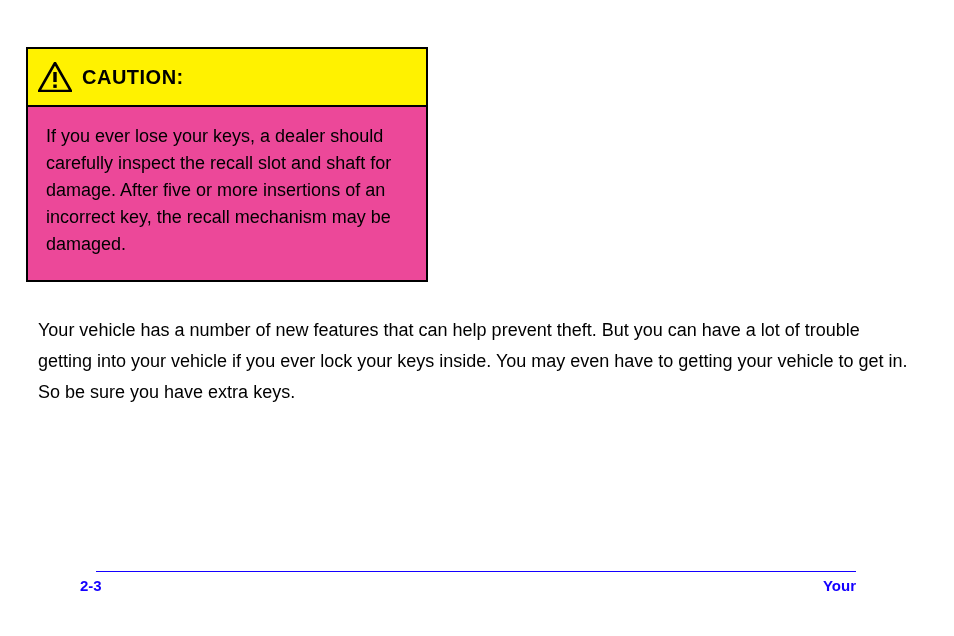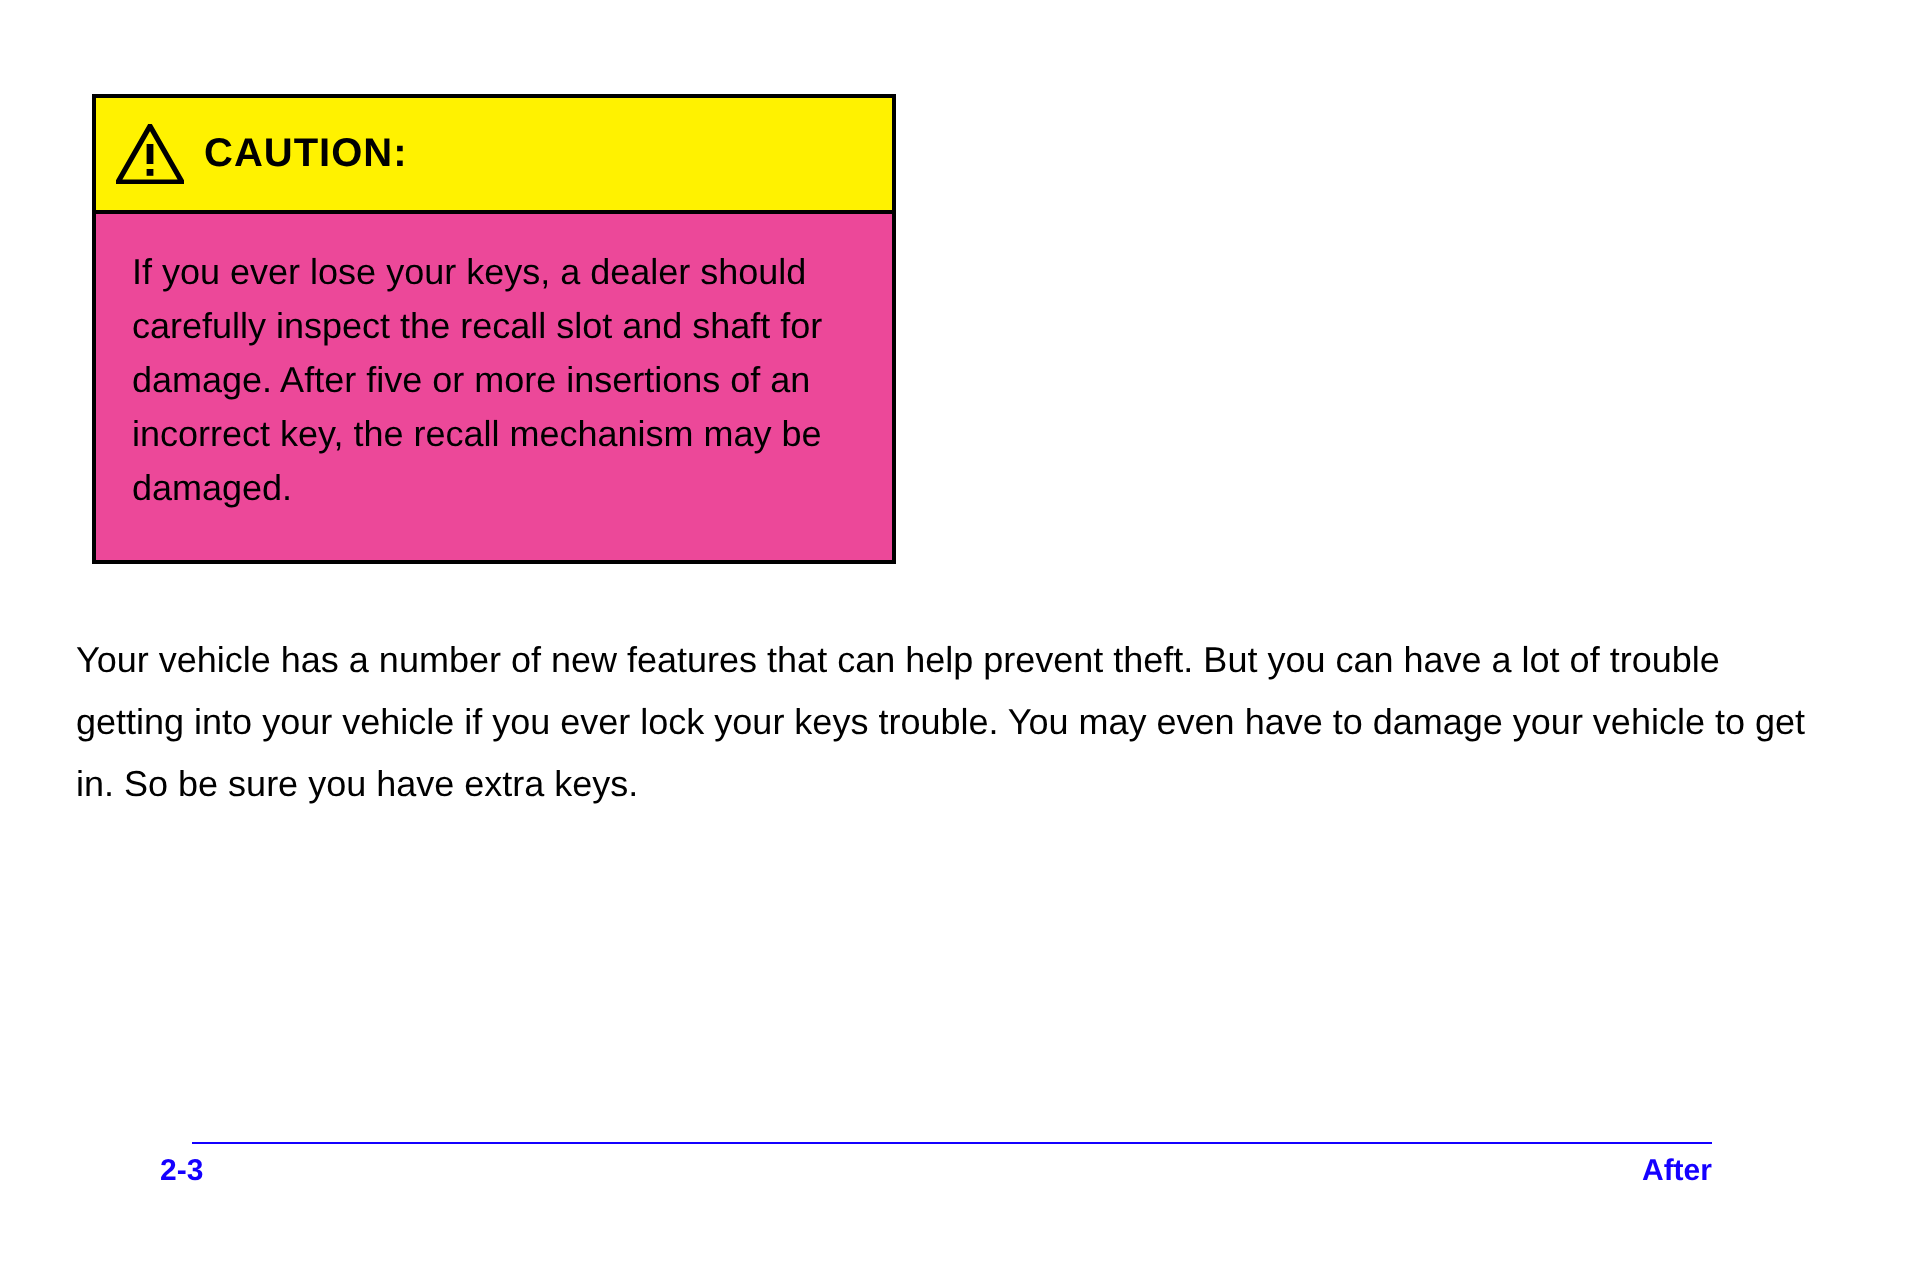--- a/index.html
+++ b/index.html
@@ -5,21 +5,21 @@
     * { box-sizing: border-box; margin: 0; padding: 0; }
     body {
       width: 954px;
       height: 636px;
       background: #ffffff;
       font-family: Arial, Helvetica, sans-serif;
       position: relative;
     }
     .caution-box {
       position: absolute;
-      left: 46px;
+      left: 26px;
       top: 47px;
       width: 402px;
       border: 2.5px solid #000;
     }
     .caution-header {
       display: flex;
       align-items: center;
       gap: 10px;
       padding: 8px 10px 8px 10px;
       background: #fff200;
@@ -96,19 +96,19 @@
         <polygon points="17,1 33,29 1,29" fill="none" stroke="#000" stroke-width="2.6" stroke-linejoin="round"></polygon>
         <rect x="15.3" y="10" width="3.4" height="10" fill="#000"></rect>
         <rect x="15.3" y="22.5" width="3.4" height="3.4" fill="#000"></rect>
       </svg>
     </span>
     <span class="title">CAUTION:</span>
   </div>
   <div class="caution-body">If you ever lose your keys, a dealer should carefully inspect the recall slot and shaft for damage. After five or more insertions of an incorrect key, the recall mechanism may be damaged.</div>
 </div>
 
-<div class="main-text">Your vehicle has a number of new features that can help prevent theft. But you can have a lot of trouble getting into your vehicle if you ever lock your keys trouble. You may even have to damage your vehicle to get in. So be sure you have extra keys.</div>
+<div class="main-text">Your vehicle has a number of new features that can help prevent theft. But you can have a lot of trouble getting into your vehicle if you ever lock your keys inside. You may even have to getting your vehicle to get in. So be sure you have extra keys.</div>
 
 <div class="footer">
   <div class="footer-line"></div>
   <div class="footer-left">2-3</div>
-  <div class="footer-right">After</div>
+  <div class="footer-right">Your</div>
 </div>
 
 </body></html>

